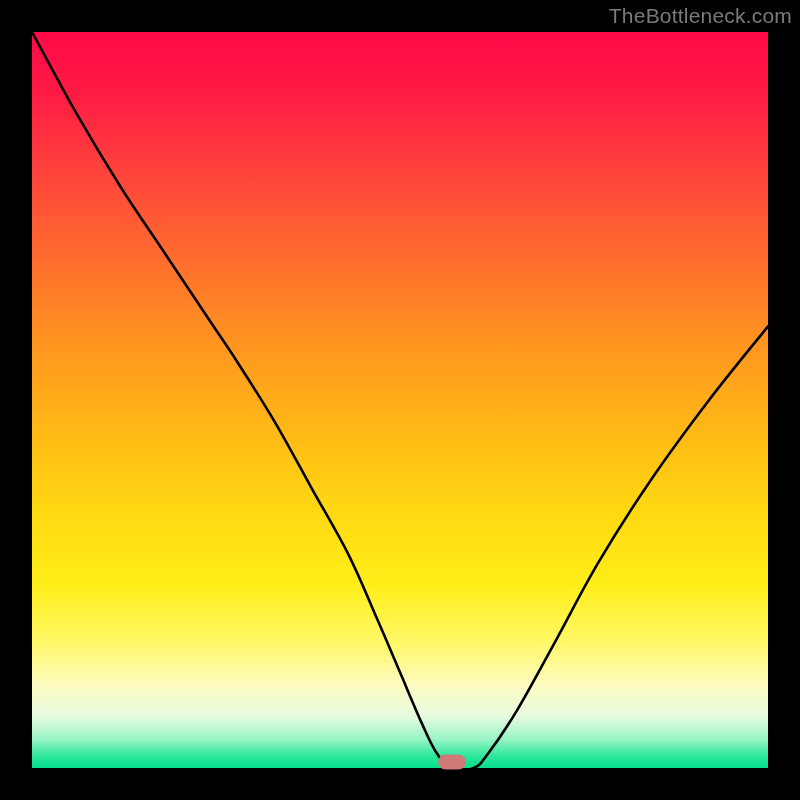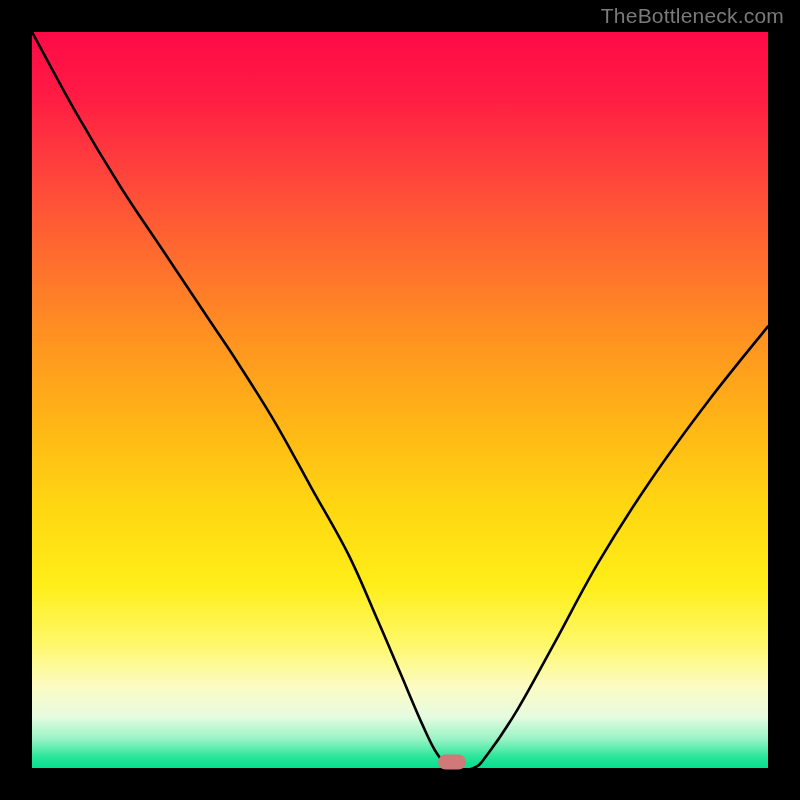--- a/index.html
+++ b/index.html
@@ -52,21 +52,21 @@
     position: absolute;
     width: 28px;
     height: 15px;
     border-radius: 8px;
     background: #cf7a78;
     transform: translate(-50%, -50%);
   }
   .watermark {
     position: absolute;
     top: 4px;
-    right: 16px;
+    right: 8px;
     color: #7a7a7a;
     font-size: 21px;
     font-weight: 400;
     letter-spacing: 0.2px;
     user-select: none;
   }
 </style>
 </head>
 <body>
 

